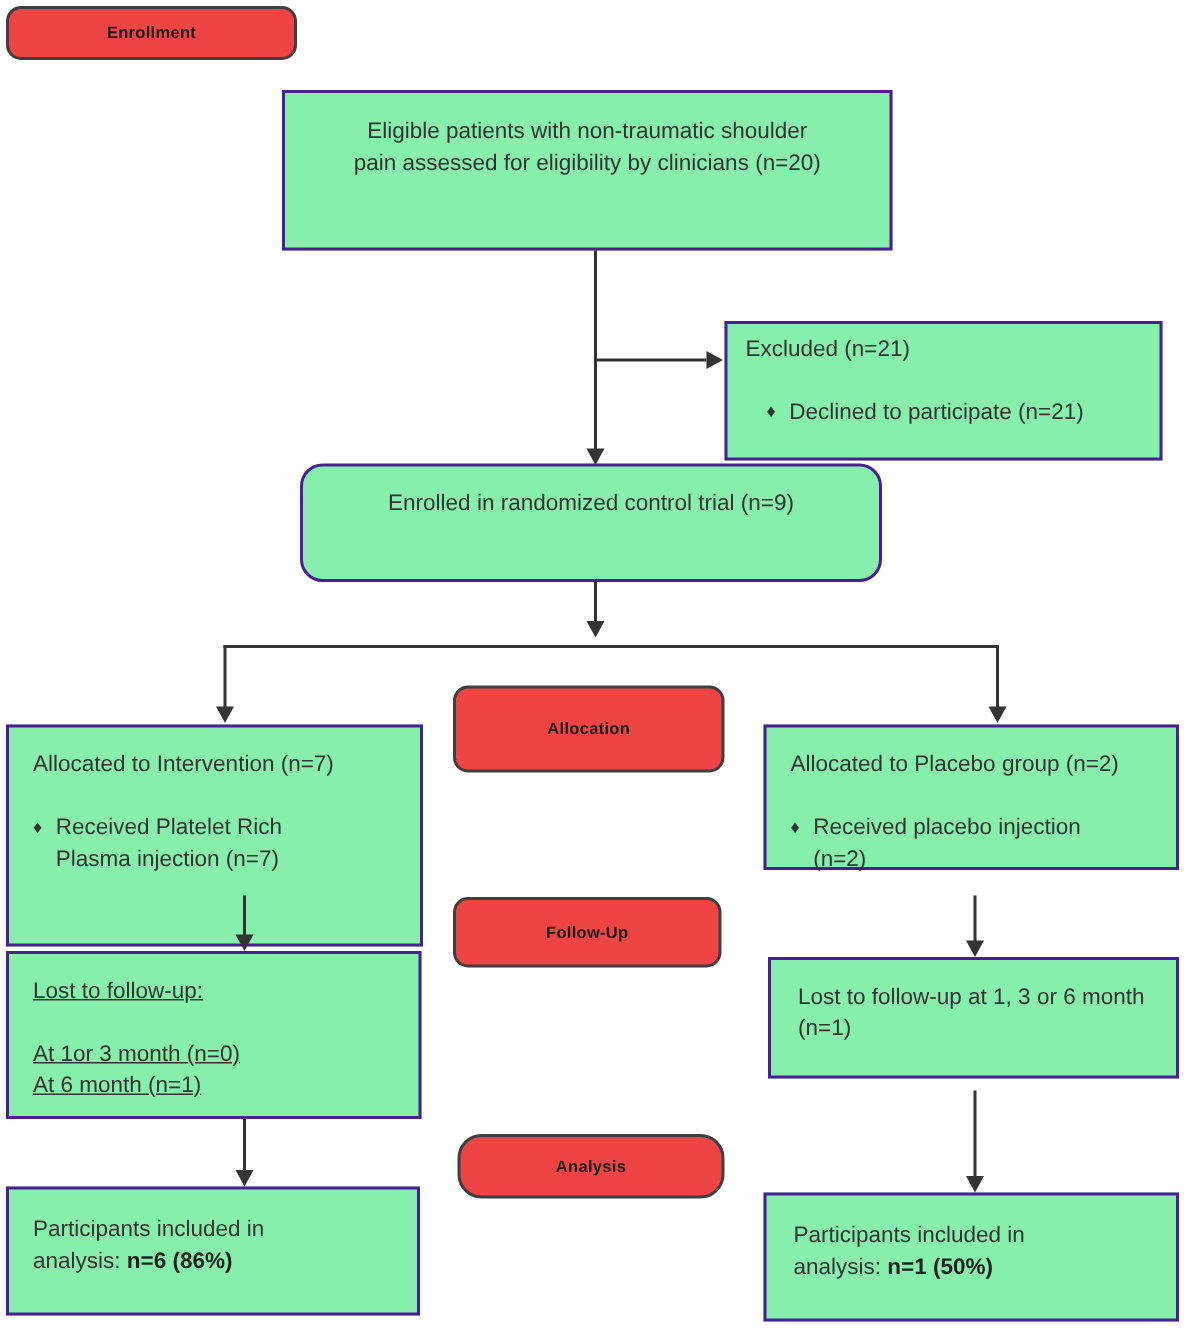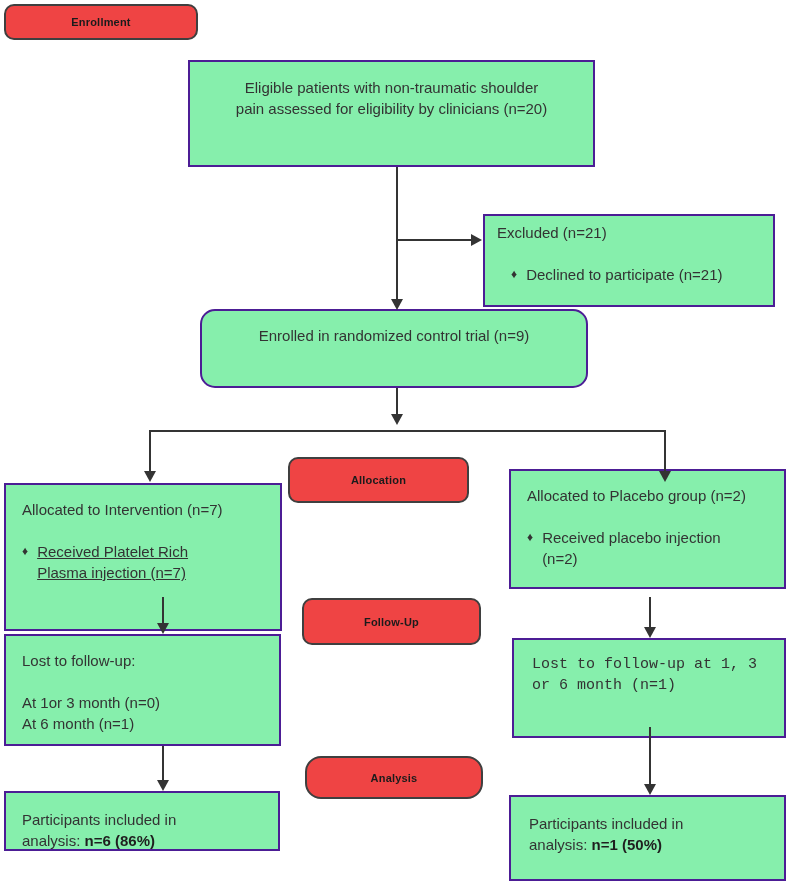--- a/index.html
+++ b/index.html
@@ -25,37 +25,37 @@
   .arrow-right {
     position:absolute; width:0; height:0;
     border-top:6px solid transparent; border-bottom:6px solid transparent;
     border-left:11px solid #343434;
   }
   .bullet-row { display:flex; gap:9px; margin-top:21px; }
   .bullet-glyph { font-size:12px; line-height:21px; flex:0 0 auto; }
 
   
   #badge-enrollment { left:4px;   top:4px;   width:194px; height:36px; }
-  #badge-allocation { left:288px; top:457px; width:181px; height:46px; }
+  #badge-allocation { left:302px; top:457px; width:181px; height:58px; }
   #badge-followup   { left:302px; top:598px; width:179px; height:47px; }
   #badge-analysis   { left:305px; top:756px; width:178px; height:43px;border-radius:16px; }
 
   
   #box-eligibility { left:188px; top:60px;  width:407px; height:107px; padding-top:15px; text-align:center; }
   #box-excluded    { left:483px; top:186px; width:292px; height:93px;  padding:6px 10px 0 12px;margin-top:28px; }
   #box-excluded .bullet-row { margin-left:14px; }
   #box-enrolled    { left:200px; top:309px; width:388px; height:79px;  padding-top:14px; text-align:center;border-radius:15px; }
   #box-alloc-left  { left:4px;   top:483px; width:278px; height:148px; padding:14px 8px 0 16px; }
-  #box-alloc-left .bullet-text  { width:175px;text-decoration:underline; }
-  #box-alloc-right { left:509px; top:469px; width:277px; height:120px; padding:14px 8px 0 16px; }
+  #box-alloc-left .bullet-text  { width:175px; }
+  #box-alloc-right { left:509px; top:483px; width:277px; height:97px; padding:14px 8px 0 16px; }
   #box-alloc-right .bullet-text { width:210px; }
-  #box-fu-left     { left:4px;   top:634px; width:277px; height:112px; padding:14px 8px 0 16px; }
+  #box-fu-left     { left:4px;   top:634px; width:277px; height:112px; padding:14px 8px 0 16px;text-decoration:underline; }
   #box-fu-left .gap { height:21px; }
-  #box-fu-right    { left:512px; top:638px; width:274px; height:100px;  padding:14px 16px 0 18px;font-family:Liberation Mono, monospace; }
-  #box-an-left     { left:4px;   top:791px; width:276px; height:60px;  padding:16px 8px 0 16px; }
+  #box-fu-right    { left:512px; top:638px; width:274px; height:81px;  padding:14px 16px 0 18px; }
+  #box-an-left     { left:4px;   top:791px; width:276px; height:86px;  padding:16px 8px 0 16px; }
   #box-an-right    { left:509px; top:795px; width:277px; height:86px;  padding:16px 8px 0 18px; }
   .an-inner { width:215px; }
   .an-inner b { color:#1f1f1f; }
 
   
   #line-v1 { left:396px; top:167px; width:2px;  height:133px; }
   #ar-v1   { left:391px; top:299px; }
   #line-h1 { left:396px; top:239px; width:75px; height:2px; }
   #ar-h1   { left:471px; top:234px; }
   #line-v2 { left:396px; top:388px; width:2px;  height:27px; }

